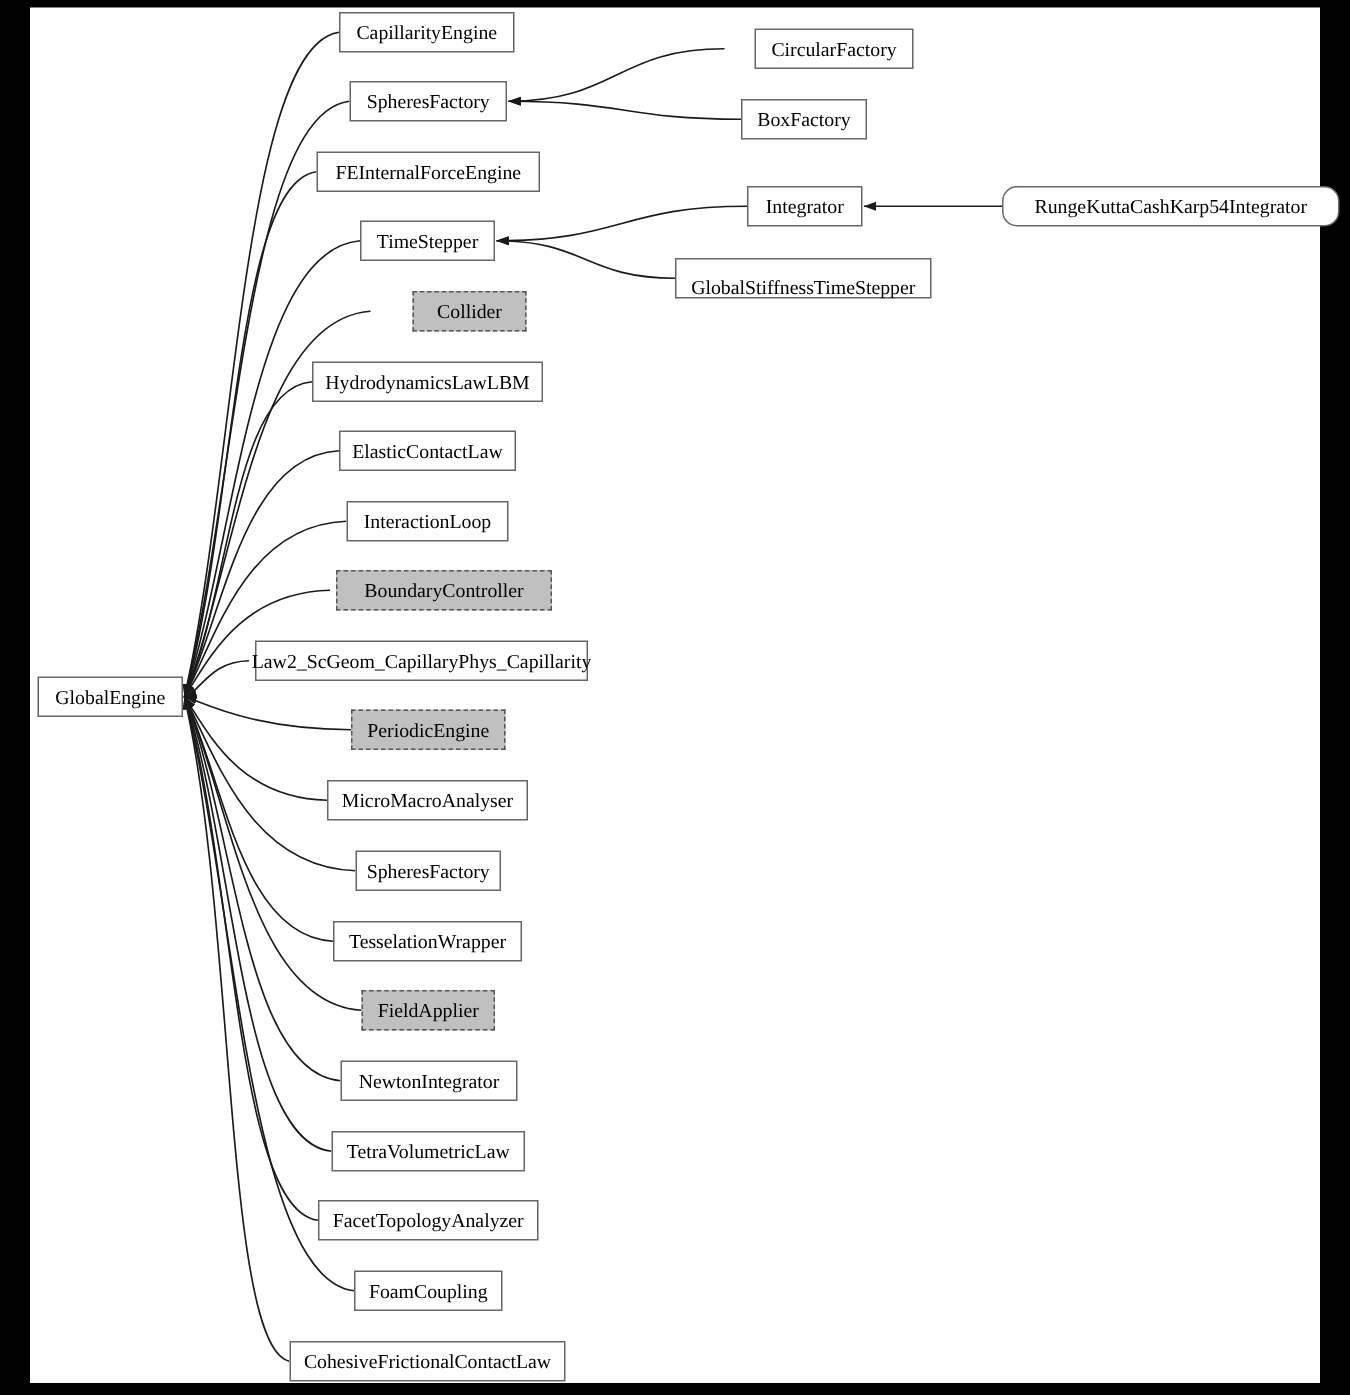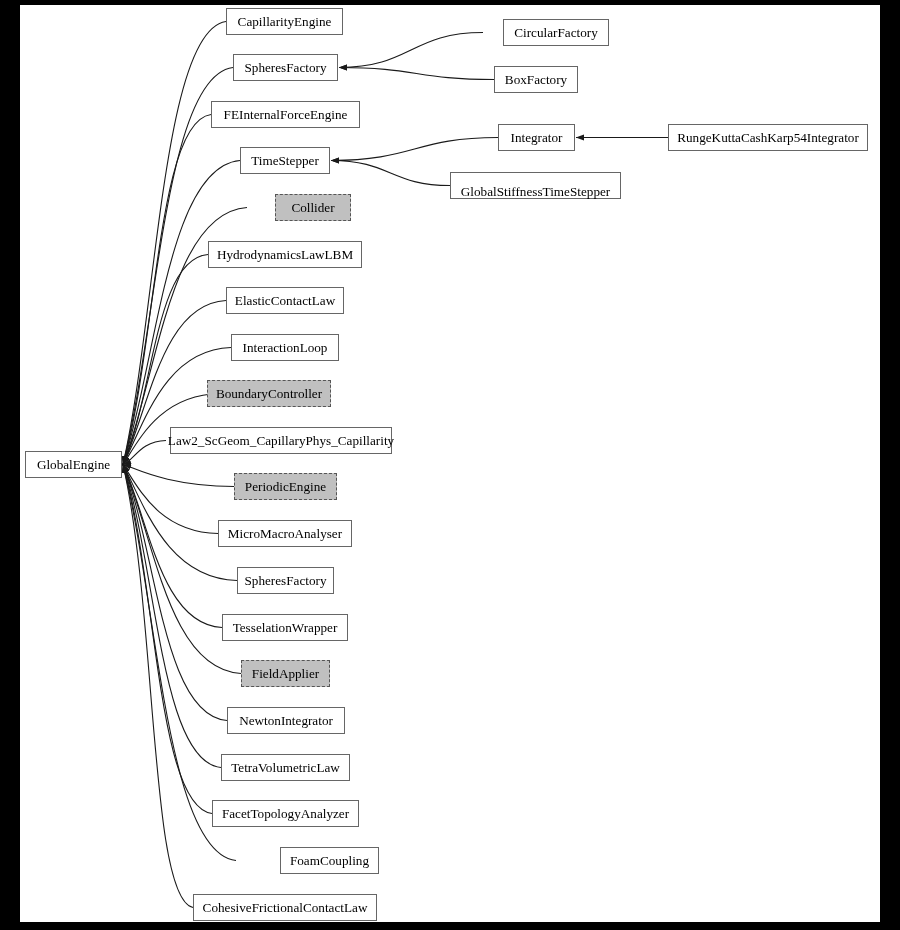--- a/index.html
+++ b/index.html
@@ -112,21 +112,21 @@
       </div>
       <div class="node" style="left: 188px; top: 236px; width: 154px; height: 27px;">
         <span class="node-label">HydrodynamicsLawLBM</span>
       </div>
       <div class="node" style="left: 206px; top: 282px; width: 118px; height: 27px;">
         <span class="node-label">ElasticContactLaw</span>
       </div>
       <div class="node" style="left: 211px; top: 329px; width: 108px; height: 27px;">
         <span class="node-label">InteractionLoop</span>
       </div>
-      <div class="node abstract" style="left: 187px; top: 375px; width: 124px; height: 27px;">
+      <div class="node abstract" style="left: 204px; top: 375px; width: 144px; height: 27px;">
         <span class="node-label">BoundaryController</span>
       </div>
       <div class="node" style="left: 150px; top: 422px; width: 222px; height: 27px;">
         <span class="node-label">Law2_ScGeom_CapillaryPhys_Capillarity</span>
       </div>
       <div class="node abstract" style="left: 214px; top: 468px; width: 103px; height: 27px;">
         <span class="node-label">PeriodicEngine</span>
       </div>
       <div class="node" style="left: 198px; top: 515px; width: 134px; height: 27px;">
         <span class="node-label">MicroMacroAnalyser</span>
@@ -142,35 +142,35 @@
       </div>
       <div class="node" style="left: 207px; top: 702px; width: 118px; height: 27px;">
         <span class="node-label">NewtonIntegrator</span>
       </div>
       <div class="node" style="left: 201px; top: 749px; width: 129px; height: 27px;">
         <span class="node-label">TetraVolumetricLaw</span>
       </div>
       <div class="node" style="left: 192px; top: 795px; width: 147px; height: 27px;">
         <span class="node-label">FacetTopologyAnalyzer</span>
       </div>
-      <div class="node" style="left: 216px; top: 842px; width: 99px; height: 27px; margin-left: 44px;">
+      <div class="node" style="left: 216px; top: 842px; width: 99px; height: 27px;">
         <span class="node-label">FoamCoupling</span>
       </div>
       <div class="node" style="left: 173px; top: 889px; width: 184px; height: 27px;">
         <span class="node-label">CohesiveFrictionalContactLaw</span>
       </div>
       <div class="node" style="left: 463px; top: 14px; width: 106px; height: 27px; margin-left: 20px;">
         <span class="node-label">CircularFactory</span>
       </div>
       <div class="node" style="left: 474px; top: 61px; width: 84px; height: 27px;">
         <span class="node-label">BoxFactory</span>
       </div>
       <div class="node" style="left: 478px; top: 119px; width: 77px; height: 27px;">
         <span class="node-label">Integrator</span>
       </div>
       <div class="node" style="left: 430px; top: 167px; width: 171px; height: 27px; align-items: flex-end;">
         <span class="node-label">GlobalStiffnessTimeStepper</span>
       </div>
-      <div class="node" style="left: 648px; top: 119px; width: 200px; height: 27px;">
+      <div class="node" style="left: 648px; top: 119px; width: 225px; height: 27px; border-radius: 10px;">
         <span class="node-label">RungeKuttaCashKarp54Integrator</span>
       </div>
     </div>
 </div>
 
 </body></html>

